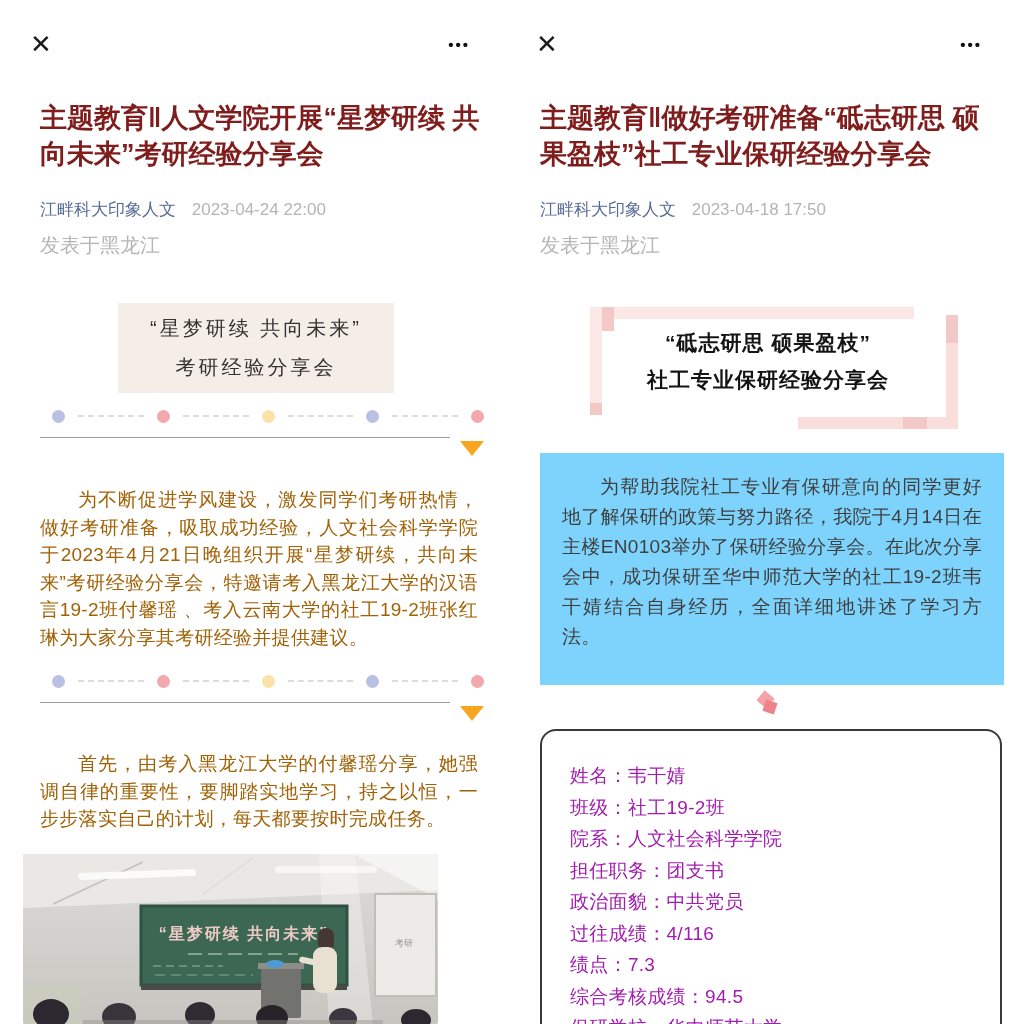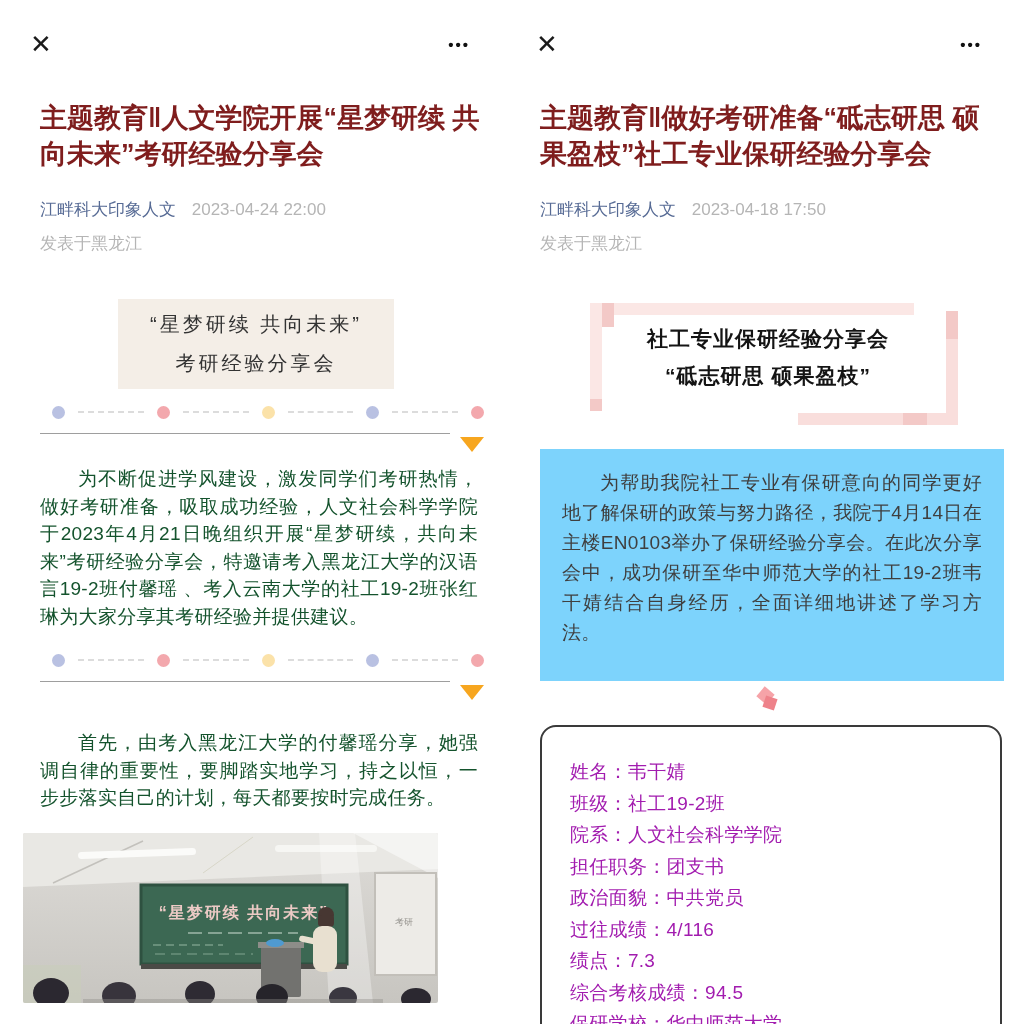--- a/index.html
+++ b/index.html
@@ -12,33 +12,33 @@
   .close { font-size:26px; font-weight:300; color:#1a1a1a; line-height:26px; cursor:pointer; }
   .more { font-size:15px; font-weight:700; color:#111; letter-spacing:2px; cursor:pointer; }
 
   
   .title { margin:42px 30px 0 40px; font-size:27px; line-height:36px; font-weight:600; color:#7f1d1d; }
   .r .title { margin-left:28px; margin-right:18px; }
   .byline { margin:26px 40px 0 40px; font-size:17px; }
   .r .byline { margin-left:28px; }
   .account { color:#576b95; font-weight:500; cursor:pointer;text-align:center; }
   .date { color:#b5b5b5; margin-left:11px; }
-  .region { margin:11px 40px 0 40px; font-size:17px; color:#b5b5b5; }
+  .region { margin:11px 40px 0 40px; font-size:20px; color:#b5b5b5; }
   .r .region { margin-left:28px; }
 
   
   .banner { margin:44px auto 0; width:276px; height:90px; background:#f4eee7; display:flex; flex-direction:column; justify-content:center; text-align:center; font-size:20px; line-height:39px; letter-spacing:3px; color:#333; }
   .dots { display:flex; align-items:center; justify-content:space-between; margin:16px 28px 0 52px; height:14px; }
   .dot { width:13px; height:13px; border-radius:50%; flex:0 0 auto; }
   .c-blue { background:#b9c1e2; } .c-pink { background:#f3a8ad; } .c-yellow { background:#fbe2a9; }
   .dash { flex:1 1 auto; margin:0 13px; height:0; border-top:2px dashed #dcdcdc; }
   .rule { position:relative; margin:14px 26px 0 40px; height:22px; }
   .rule::before { content:""; position:absolute; left:0; right:36px; top:0; border-top:1px solid #9e9e9e; }
   .tri { position:absolute; right:2px; top:4px; width:0; height:0; border-left:12px solid transparent; border-right:12px solid transparent; border-top:15px solid #f7a61f; }
-  .para { margin:10px 34px 0 40px; font-size:19px; line-height:27.5px; color:#14532d; text-align:justify; text-indent:2em; letter-spacing:.3px; }
+  .para { margin:27px 34px 0 40px; font-size:19px; line-height:27.5px; color:#a16207; text-align:justify; text-indent:2em; letter-spacing:.3px; }
   .photo { margin:21px 0 0 23px; width:415px; height:170px; overflow:hidden; border-radius:2px; cursor:pointer; }
 
   
   .frame { position:relative; margin:48px auto 0; width:380px; height:130px; display:flex; flex-direction:column; justify-content:center; text-align:center; padding-bottom:22px; }
   .frame .fbar { position:absolute; background:#fbe7e5; }
   .fb-top { top:0; left:12px; right:44px; height:12px; }
   .fb-left { top:0; left:12px; width:12px; height:108px; }
   .fb-right { top:8px; right:0; width:12px; height:114px; background:#f9dedc !important; }
   .fb-bottom { bottom:8px; left:220px; right:0; height:12px; background:#f9dedc !important; }
   .frame .fcap { position:absolute; background:#f3c9c7; }
@@ -168,22 +168,22 @@
 
     <div class="frame">
       <i class="fbar fb-top"></i>
       <i class="fcap fc-tl"></i>
       <i class="fbar fb-left"></i>
       <i class="fcap fc-bl"></i>
       <i class="fbar fb-right"></i>
       <i class="fcap fc-tr"></i>
       <i class="fbar fb-bottom"></i>
       <i class="fcap fc-bb"></i>
+      <div class="frame-line">“砥志研思 硕果盈枝”</div>
       <div class="frame-line">社工专业保研经验分享会</div>
-      <div class="frame-line">“砥志研思 硕果盈枝”</div>
     </div>
 
     <div class="pinkbox">
       <span>为帮助我院社工专业有保研意向的同学更好地了解保研的政策与努力路径，我院于4月14日在主楼EN0103举办了保研经验分享会。在此次分享会中，成功保研至华中师范大学的社工19-2班韦干婧结合自身经历，全面详细地讲述了学习方法。</span>
     </div>
 
     <div class="leaf">
         <i class="l1"></i>
         <i class="l2"></i>
       </div>

